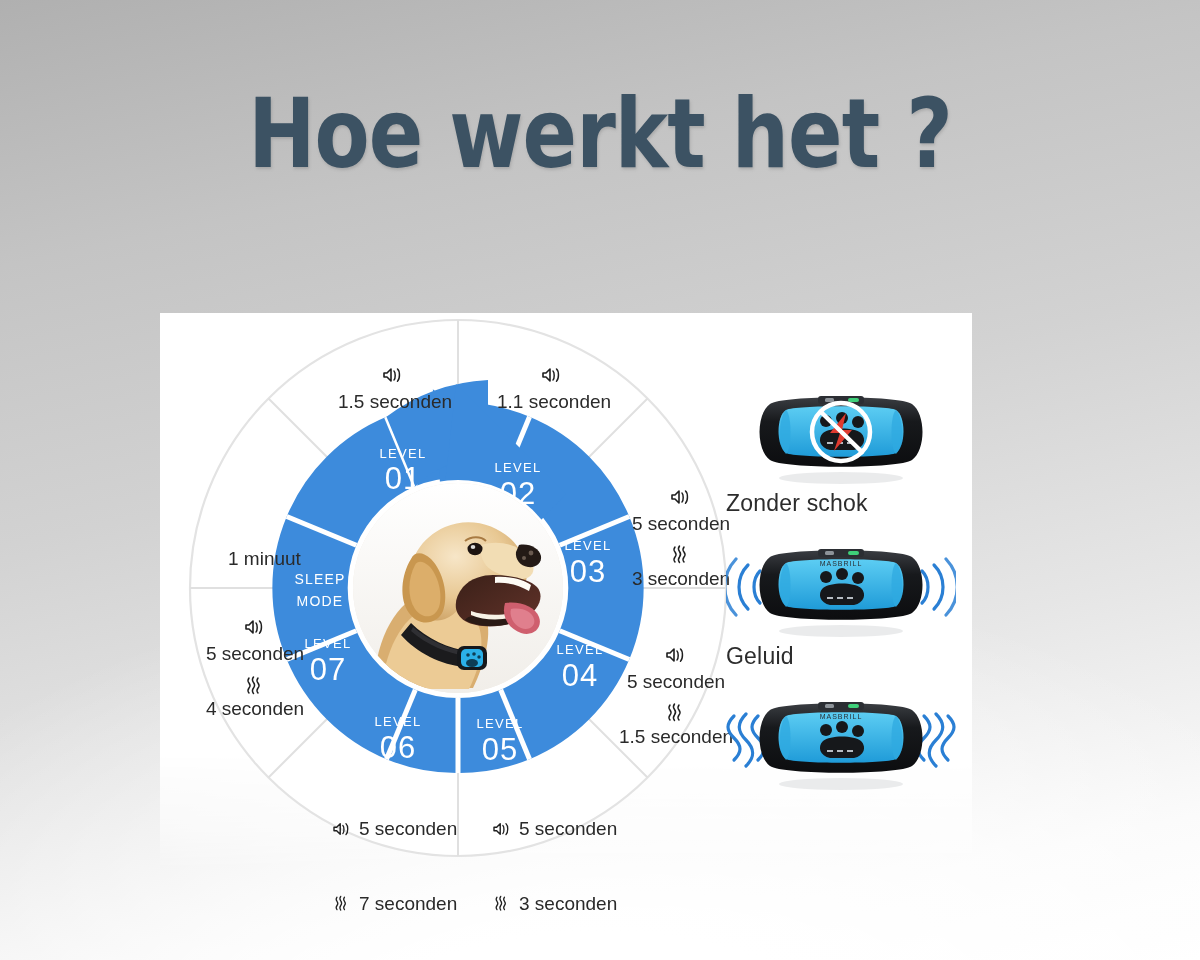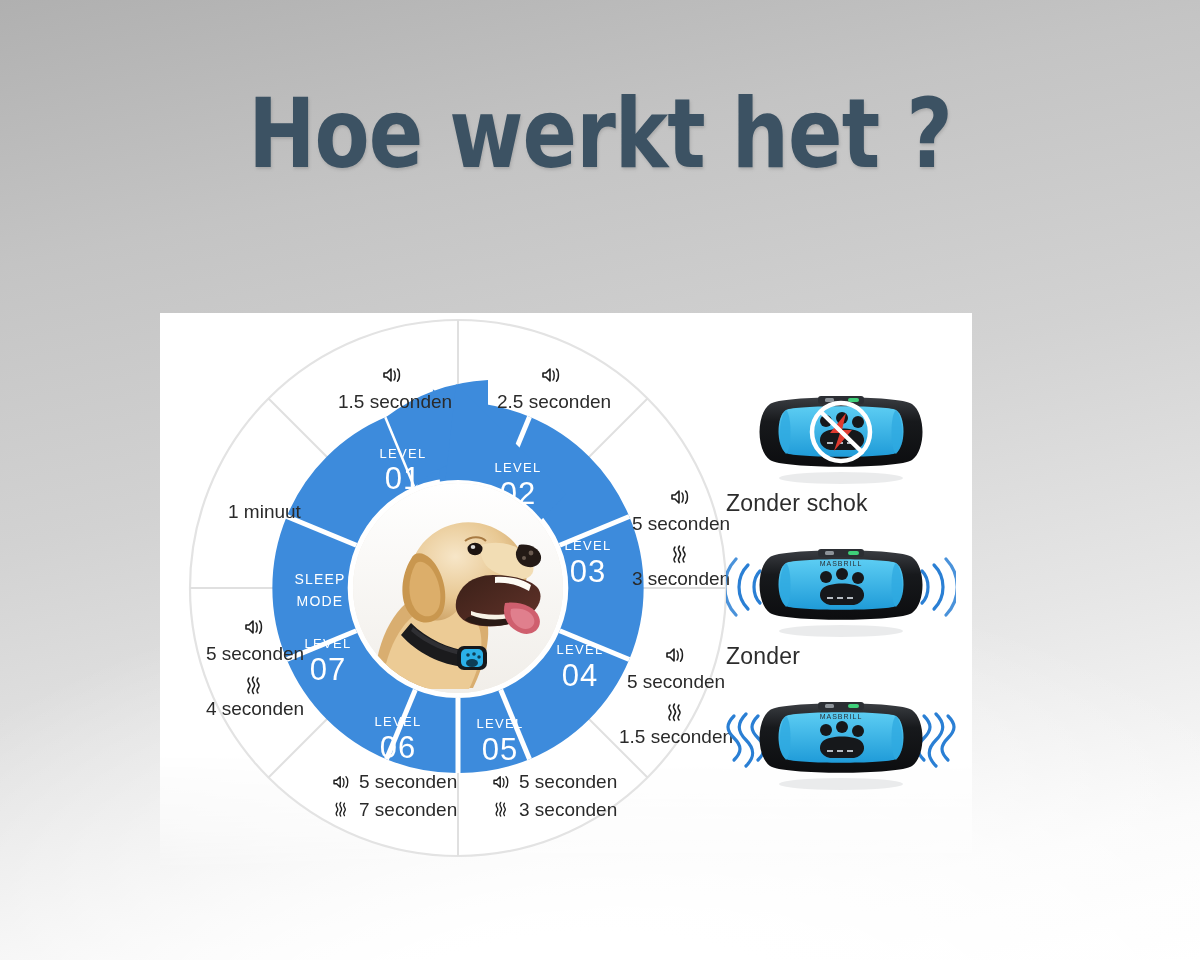--- a/index.html
+++ b/index.html
@@ -84,21 +84,21 @@
   
   .anno {
     position: absolute;
     font-family: "Liberation Sans", sans-serif;
     font-size: 19px;
     color: #2a2a2a;
     line-height: 1.45;
     white-space: nowrap;
   }
   .anno.center { text-align: center; }
-  .anno .row { display: flex; align-items: center; gap: 7px; }
+  .anno .row { display: flex; align-items: center; gap: 7px; margin-top: 47px; }
   .anno .row.stack { display: block; text-align: center; }
   .ico {
     display: inline-block;
     vertical-align: middle;
     line-height: 0;
   }
   .dog-circle {
     position: absolute;
     left: 165px;
     top: 165px;
@@ -315,21 +315,21 @@
 </div>
 
 <div class="anno center" style="left:497px; top:360px; width:110px;">
   <span class="ico">
     <svg width="22" height="18" viewBox="0 0 22 18">
         <path d="M2 7h3l4-4v12l-4-4H2z" fill="none" stroke="#1f1f1f" stroke-width="1.6" stroke-linejoin="round"></path>
         <path d="M12 5c1.6 1.4 1.6 7.6 0 9" fill="none" stroke="#1f1f1f" stroke-width="1.5" stroke-linecap="round"></path>
         <path d="M15.5 3c2.6 2.2 2.6 10 0 12.2" fill="none" stroke="#1f1f1f" stroke-width="1.5" stroke-linecap="round"></path>
       </svg>
   </span>
-  <div>2.5 seconden</div>
+  <div>1.1 seconden</div>
 </div>
 
 <div class="anno center" style="left:622px; top:482px; width:118px;">
   <span class="ico">
     <svg width="22" height="18" viewBox="0 0 22 18">
         <path d="M2 7h3l4-4v12l-4-4H2z" fill="none" stroke="#1f1f1f" stroke-width="1.6" stroke-linejoin="round"></path>
         <path d="M12 5c1.6 1.4 1.6 7.6 0 9" fill="none" stroke="#1f1f1f" stroke-width="1.5" stroke-linecap="round"></path>
         <path d="M15.5 3c2.6 2.2 2.6 10 0 12.2" fill="none" stroke="#1f1f1f" stroke-width="1.5" stroke-linecap="round"></path>
       </svg>
   </span>
@@ -501,21 +501,21 @@
         <text x="115" y="25" text-anchor="middle" font-family="Liberation Sans, sans-serif" font-size="7" fill="#2b2e33" letter-spacing="1">MASBRILL</text>
         <circle cx="100" cy="36" r="6" fill="#16181b"></circle>
         <circle cx="116" cy="33" r="6" fill="#16181b"></circle>
         <circle cx="132" cy="37" r="6" fill="#16181b"></circle>
         <path d="M97 47 C104 41 128 41 135 47 C141 53 138 62 128 64 L104 64 C94 62 91 53 97 47 Z" fill="#16181b"></path>
         <g stroke="#b6bcc2" stroke-width="2">
             <path d="M101 57h6M111 57h6M121 57h6"></path>
           </g>
       </svg>
     </div>
-    <div class="feature-caption">Zonder</div>
+    <div class="feature-caption">Geluid</div>
   </div>
 
   <div class="feature">
     <div class="collar-box">
       <svg width="230" height="96" viewBox="0 0 230 96">
         <ellipse cx="115" cy="90" rx="62" ry="6" fill="#d8dadc" opacity=".55"></ellipse>
         <g fill="none" stroke="#2a7fd4" stroke-width="3.2" stroke-linecap="round">
           <path d="M32 22 C24 30 24 36 32 44 C40 52 40 58 32 66"></path>
           <path d="M20 20 C11 29 11 37 20 46 C29 55 29 63 20 72"></path>
           <path d="M8 22 C0 30 0 36 8 44 C16 52 16 58 8 66"></path>

